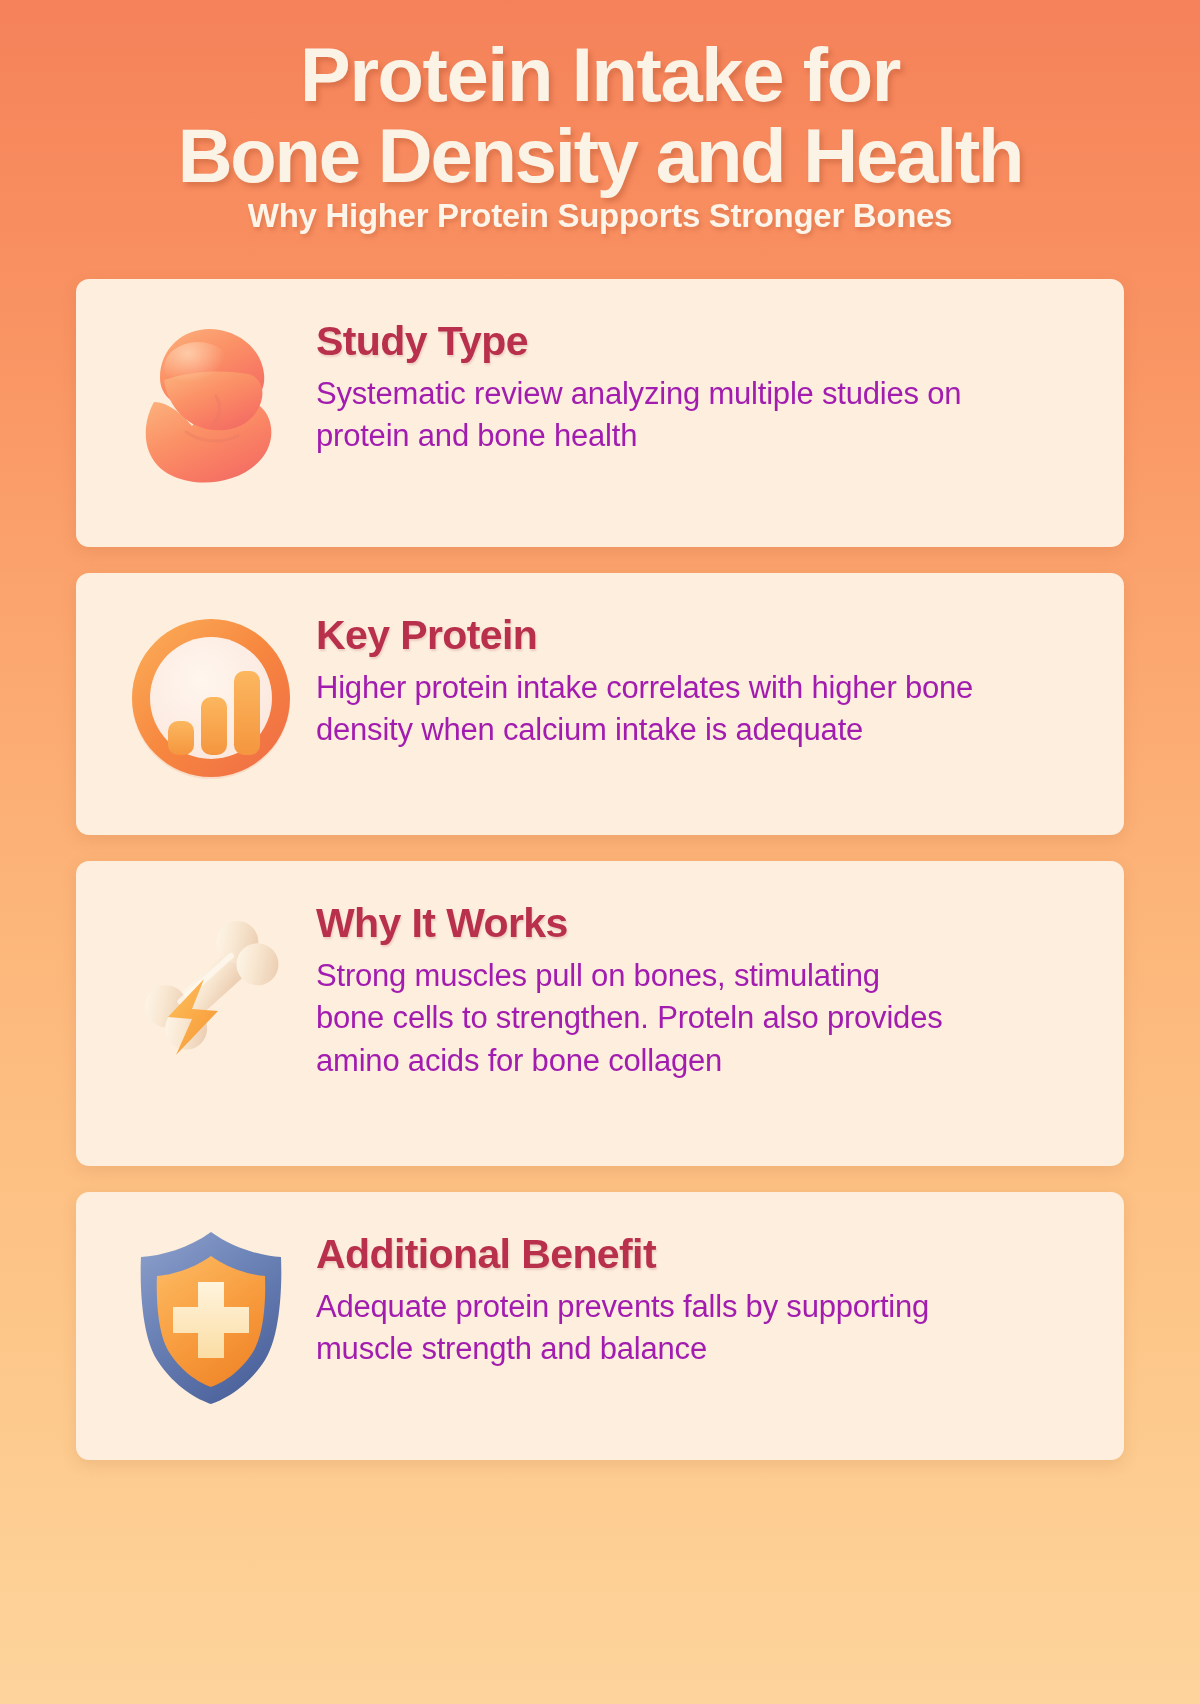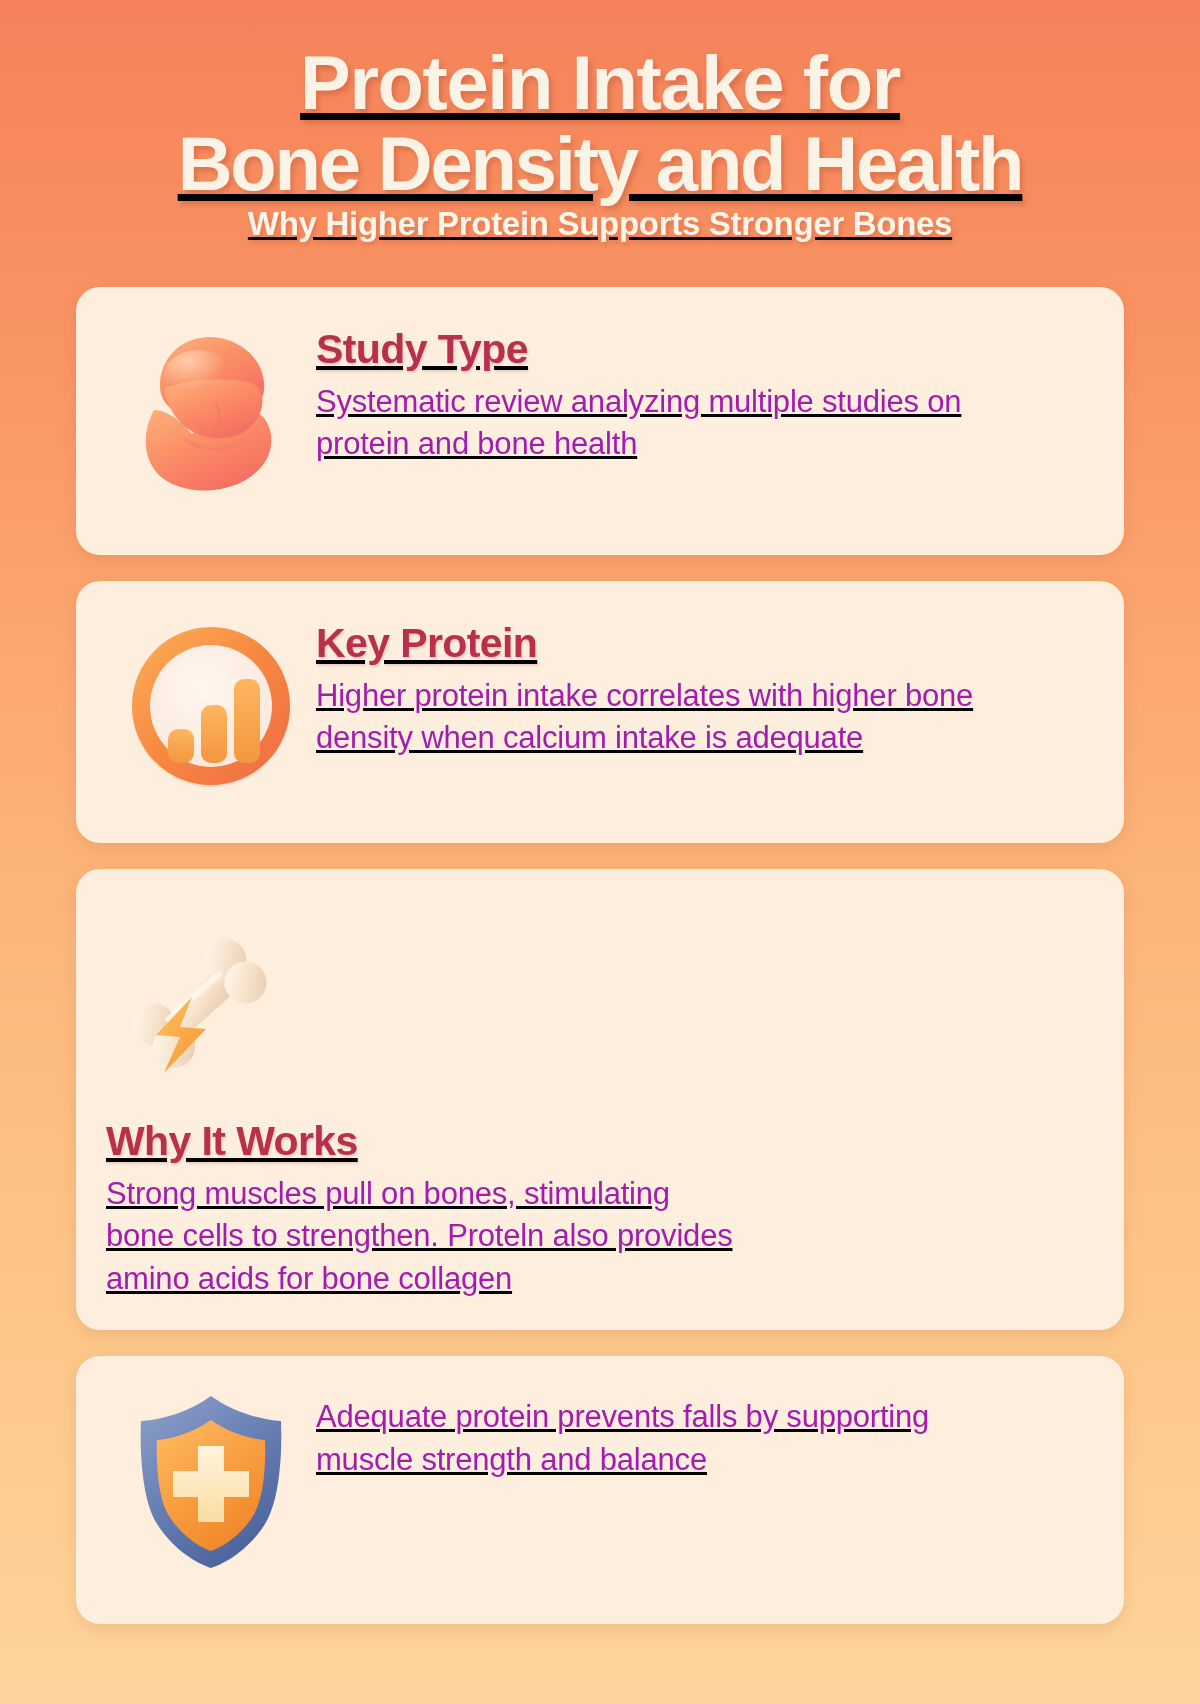--- a/index.html
+++ b/index.html
@@ -16,22 +16,21 @@
     background:linear-gradient(180deg,
         #f4815a 0%,
         #f7895d 8%,
         #f99463 20%,
         #fba56e 36%,
         #fcb478 52%,
         #fdc083 68%,
         #fdc98c 82%,
         #fdd096 93%,
         #fdd49c 100%);
-    padding:8px 76px;
-    text-decoration:underline;
+    padding:0 76px;
   }
 
   
   .header { padding-top:34px; text-align:center; }
 
   .title {
     font-size:76px;
     font-weight:700;
     line-height:1.07;
     color:#fbf3e6;
@@ -47,21 +46,21 @@
     color:#fdf5ea;
     letter-spacing:-0.3px;
     text-shadow:2px 3px 4px rgba(150,60,30,0.25);
   }
 
   
   .cards { margin-top:44px; display:flex; flex-direction:column; gap:26px; }
 
   .card {
     background:#fdeedd;
-    border-radius:24px;
+    border-radius:13px;
     box-shadow:0 5px 16px rgba(150,70,30,0.13);
     display:flex;
     align-items:flex-start;
     padding:30px 34px 30px 30px;
     min-height:232px;
   }
 
   .icon-wrap {
     flex:0 0 210px;
     height:190px;
@@ -87,21 +86,21 @@
     font-size:31px;
     line-height:1.37;
     color:#a21caf;
     letter-spacing:-0.2px;
     max-width:660px;
   }
 
   
   .card-1 { min-height:268px; }
   .card-2 { min-height:262px; }
-  .card-3 { min-height:305px;flex-direction:column; }
+  .card-3 { min-height:305px; }
   .card-4 { min-height:268px; }
   .card-3 .card-body { max-width:640px; }
   .card-4 .card-body { max-width:620px; }
 </style>
 </head>
 <body>
 
 <div id="poster">
 
   <div class="header">
@@ -243,18 +242,19 @@
                    C158 104 154 33 154 33 C134 32 106 24 84 8 Z" fill="url(#shBlue)"></path>
 
           <path d="M84 32 C66 45 44 51 30 52 C30 52 27 104 42 128
                    C56 150 75 160 84 163 C93 160 112 150 126 128
                    C141 104 138 52 138 52 C124 51 102 45 84 32 Z" fill="url(#shOrange)"></path>
 
           <path d="M71 58 H97 V83 H122 V109 H97 V134 H71 V109 H46 V83 H71 Z" fill="url(#crossG)" rx="6"></path>
         </svg>
       </div>
       <div class="card-text">
+        <div class="card-title">Additional Benefit</div>
         <div class="card-body">Adequate protein prevents falls by supporting muscle strength and balance</div>
       </div>
     </div>
 
   </div>
 </div>
 
 </body></html>

